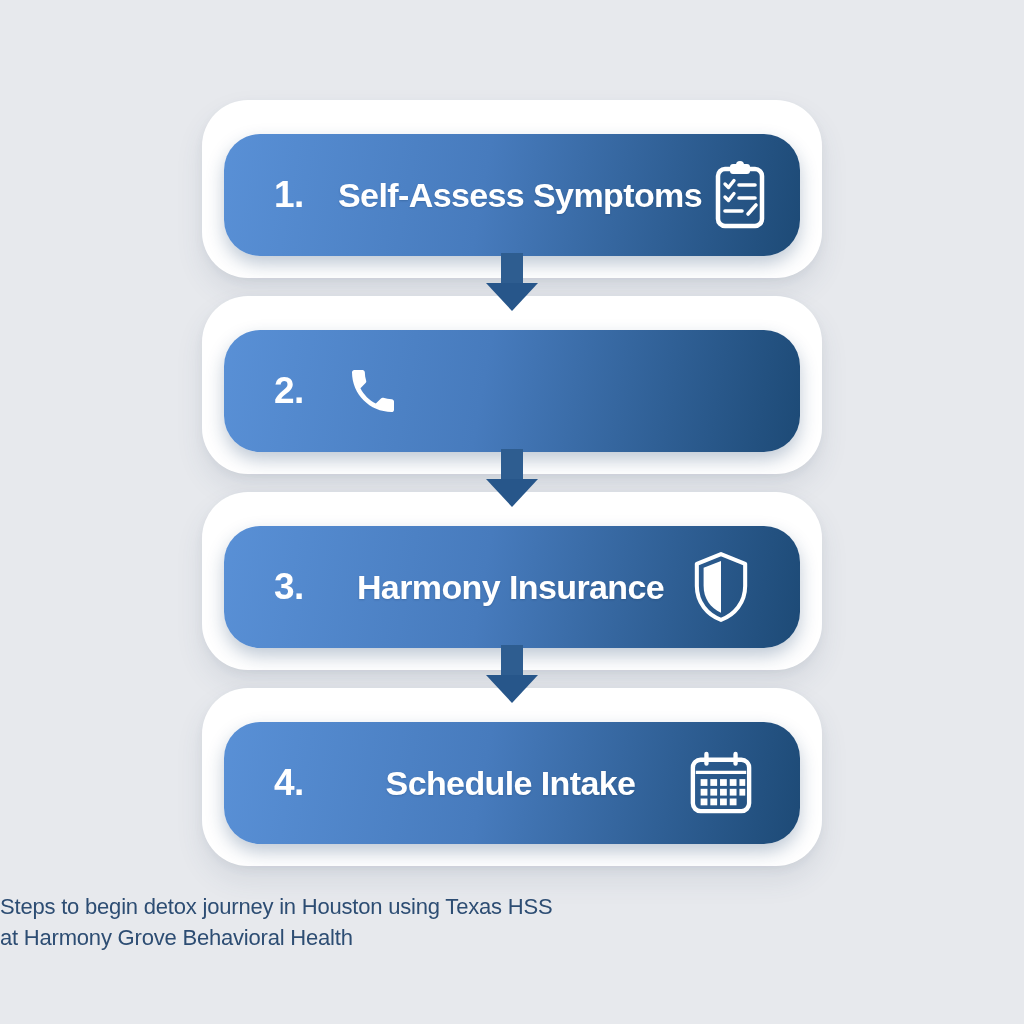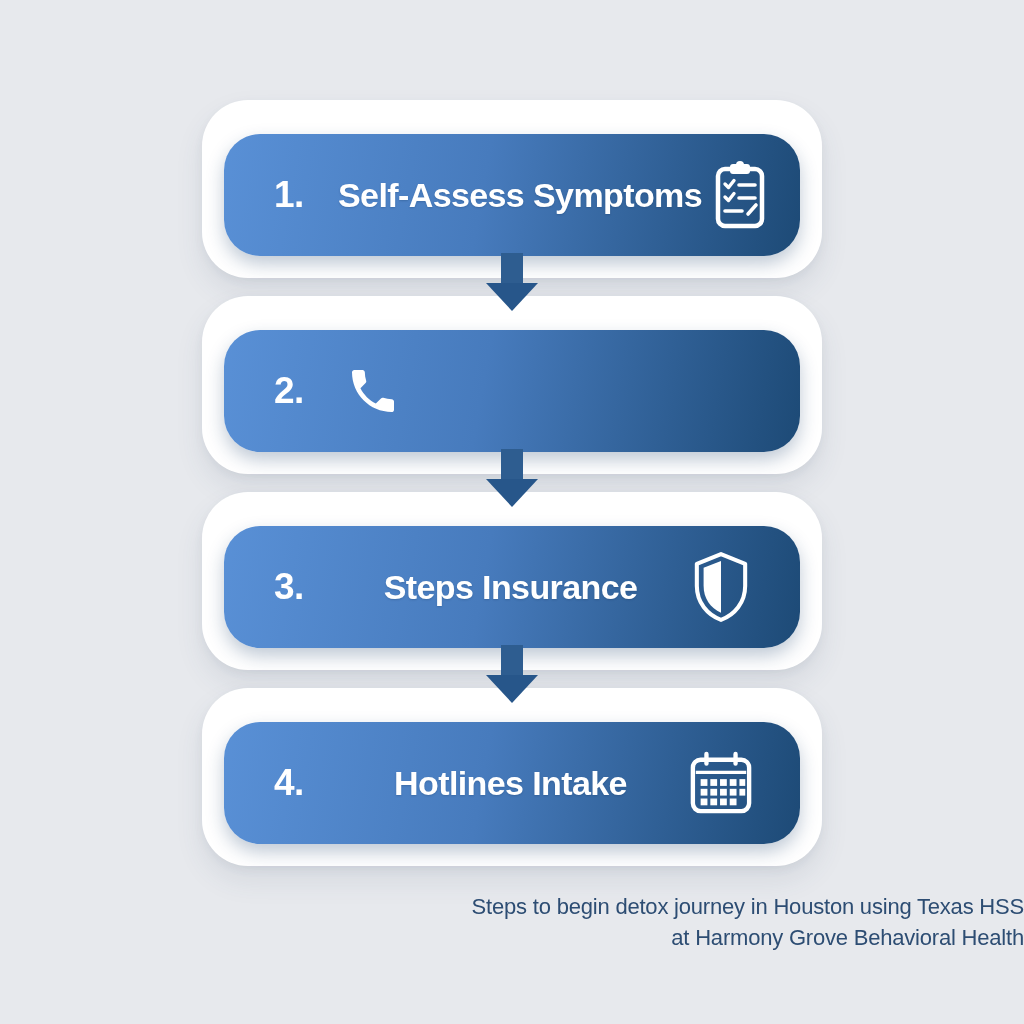--- a/index.html
+++ b/index.html
@@ -50,22 +50,22 @@
   .arrow .head{
     width:0;height:0;margin:0 auto;
     border-left:26px solid transparent;
     border-right:26px solid transparent;
     border-top:28px solid #27568a;
   }
   .arrow1{top:253px}.arrow2{top:449px}.arrow3{top:645px}
   
   .caption{
     position:absolute;left:0;right:0;top:891px;
-    text-align:right;color:#2d4d73;
-    font-size:22px;line-height:31px;font-weight:500;letter-spacing:-0.2px;padding-left:12px;
+    text-align:left;color:#2d4d73;
+    font-size:22px;line-height:31px;font-weight:500;letter-spacing:-0.2px;
   }
 </style>
 </head>
 <body>
 
 <div class="stage">
 
   <div class="card card1">
     <div class="pill">
       <span class="num">1.</span>
@@ -103,39 +103,39 @@
   </div>
 
   <div class="arrow arrow2">
     <div class="stem"></div>
       <div class="head"></div>
   </div>
 
   <div class="card card3">
     <div class="pill">
       <span class="num">3.</span>
-      <span class="label">Steps Insurance</span>
+      <span class="label">Harmony Insurance</span>
       <span class="icon">
         <svg width="58" height="72" viewBox="0 0 60 74">
           <path d="M30 3 L55 13 V36 C55 53 44 66 30 71 C16 66 5 53 5 36 V13 Z" fill="none" stroke="#ffffff" stroke-width="4.2" stroke-linejoin="round"></path>
           <path d="M30 10 L12 17.2 V36 C12 48.6 19 58.8 30 63.6 Z" fill="#ffffff"></path>
         </svg>
       </span>
     </div>
   </div>
 
   <div class="arrow arrow3">
     <div class="stem"></div>
       <div class="head"></div>
   </div>
 
   <div class="card card4">
     <div class="pill">
       <span class="num">4.</span>
-      <span class="label">Hotlines Intake</span>
+      <span class="label">Schedule Intake</span>
       <span class="icon">
         <svg width="64" height="66" viewBox="0 0 66 68">
           <rect x="4" y="10" width="58" height="53" rx="8" fill="none" stroke="#ffffff" stroke-width="4.5"></rect>
           <line x1="18" y1="4" x2="18" y2="14" stroke="#ffffff" stroke-width="4.5" stroke-linecap="round"></line>
           <line x1="48" y1="4" x2="48" y2="14" stroke="#ffffff" stroke-width="4.5" stroke-linecap="round"></line>
           <line x1="7" y1="23" x2="59" y2="23" stroke="#ffffff" stroke-width="3.2"></line>
           <g fill="#ffffff">
             <rect x="12" y="30" width="7" height="7"></rect>
               <rect x="22" y="30" width="7" height="7"></rect>
               <rect x="32" y="30" width="7" height="7"></rect>

